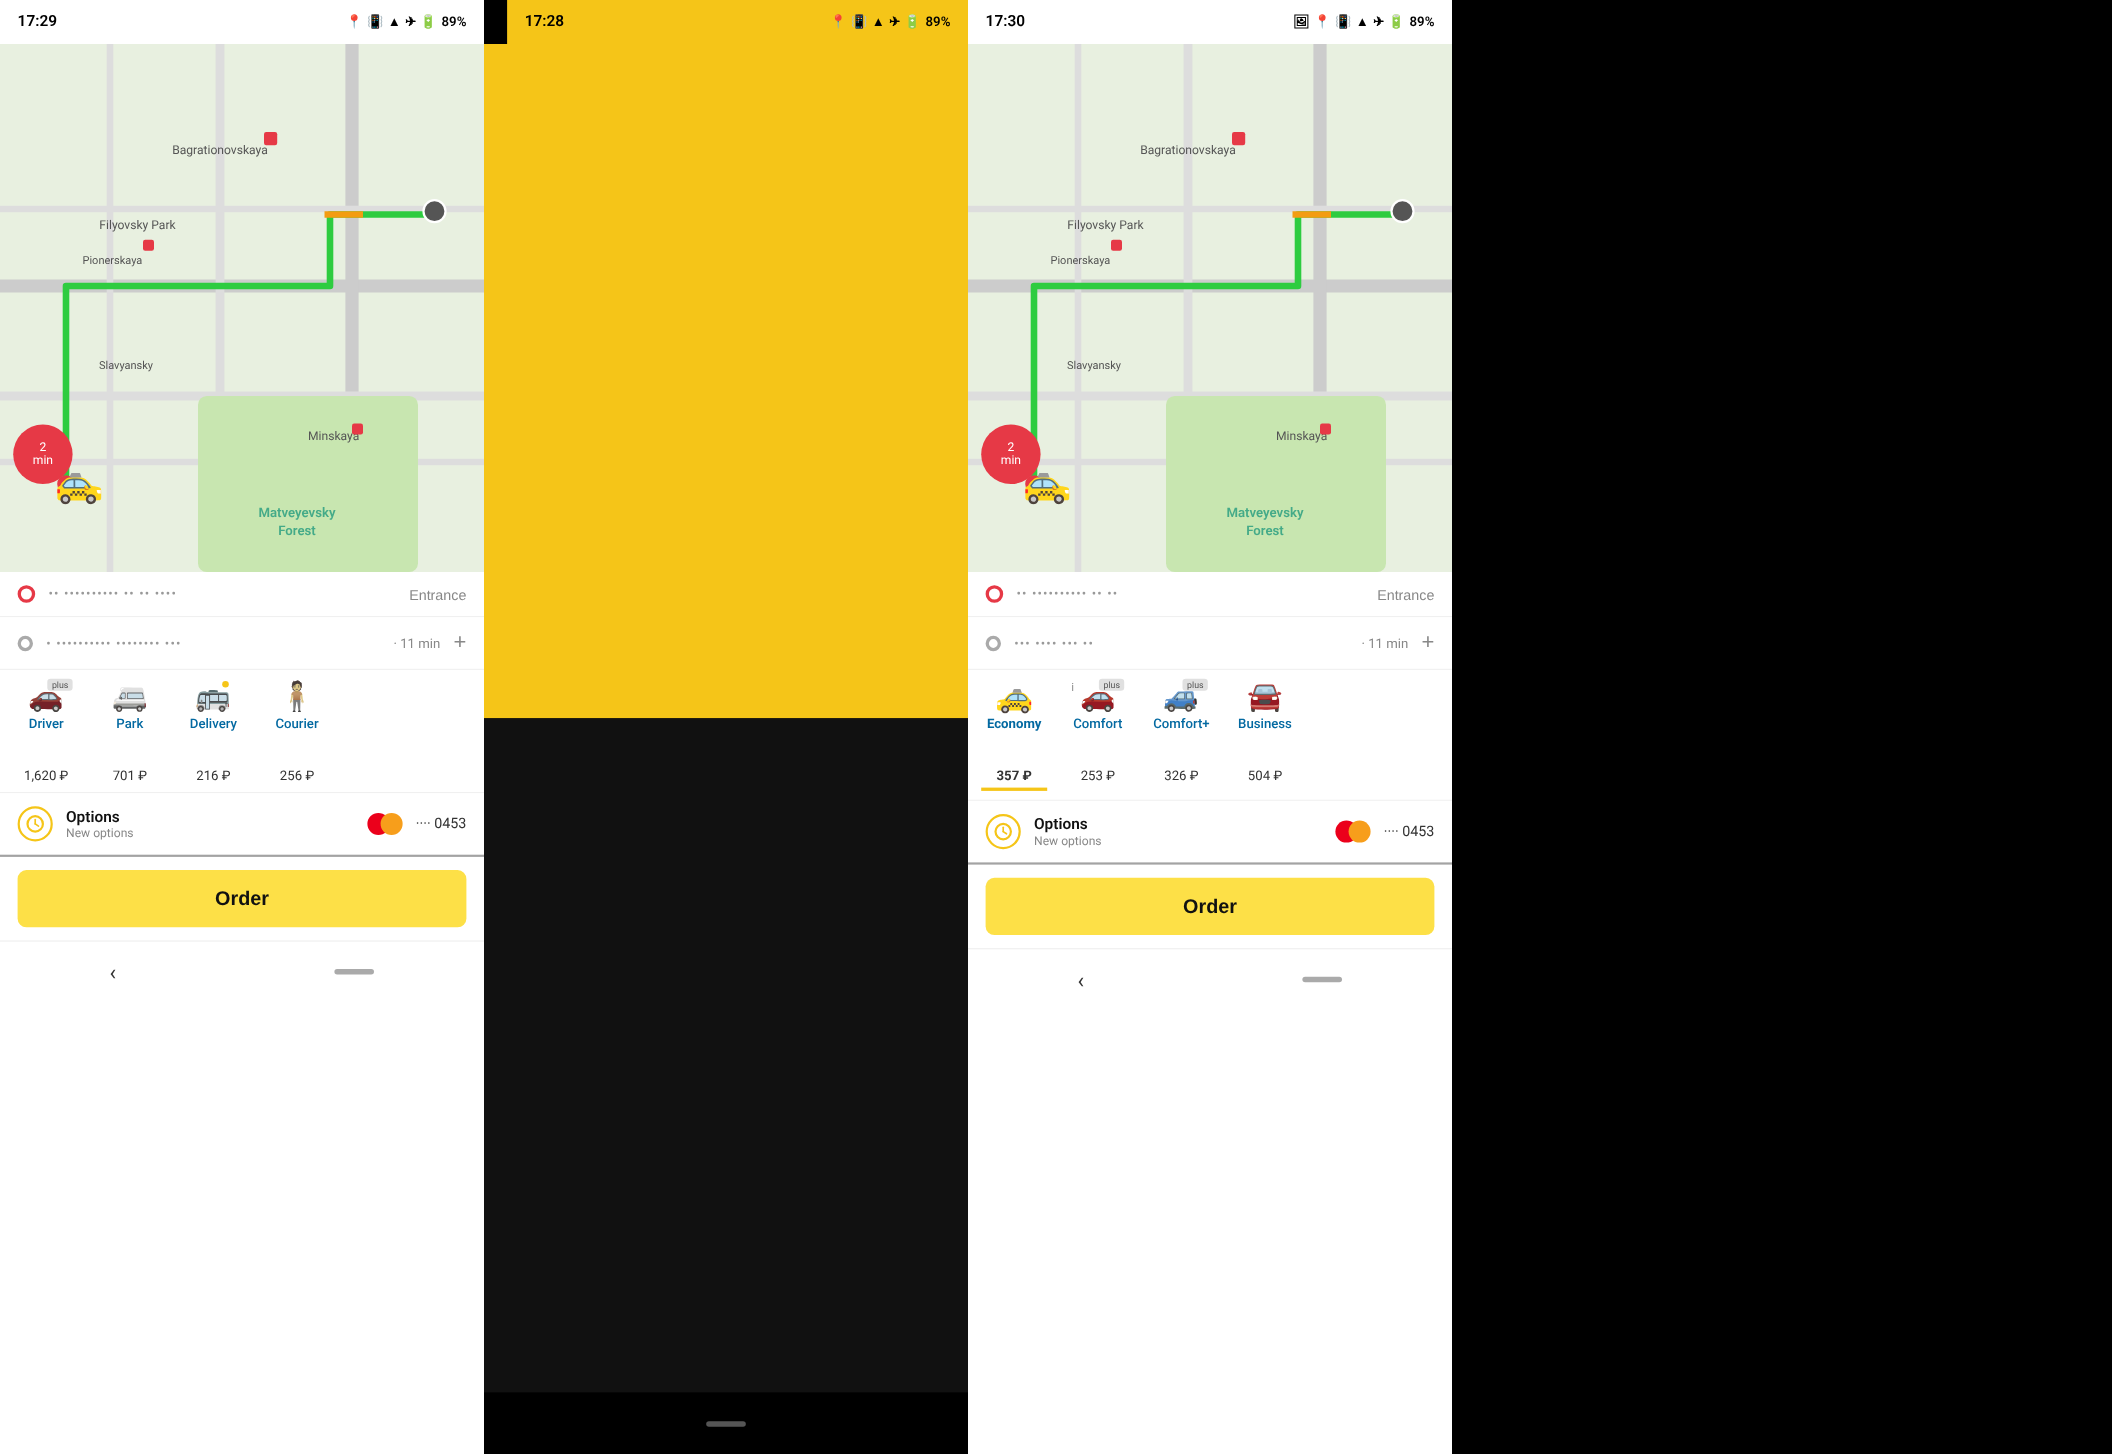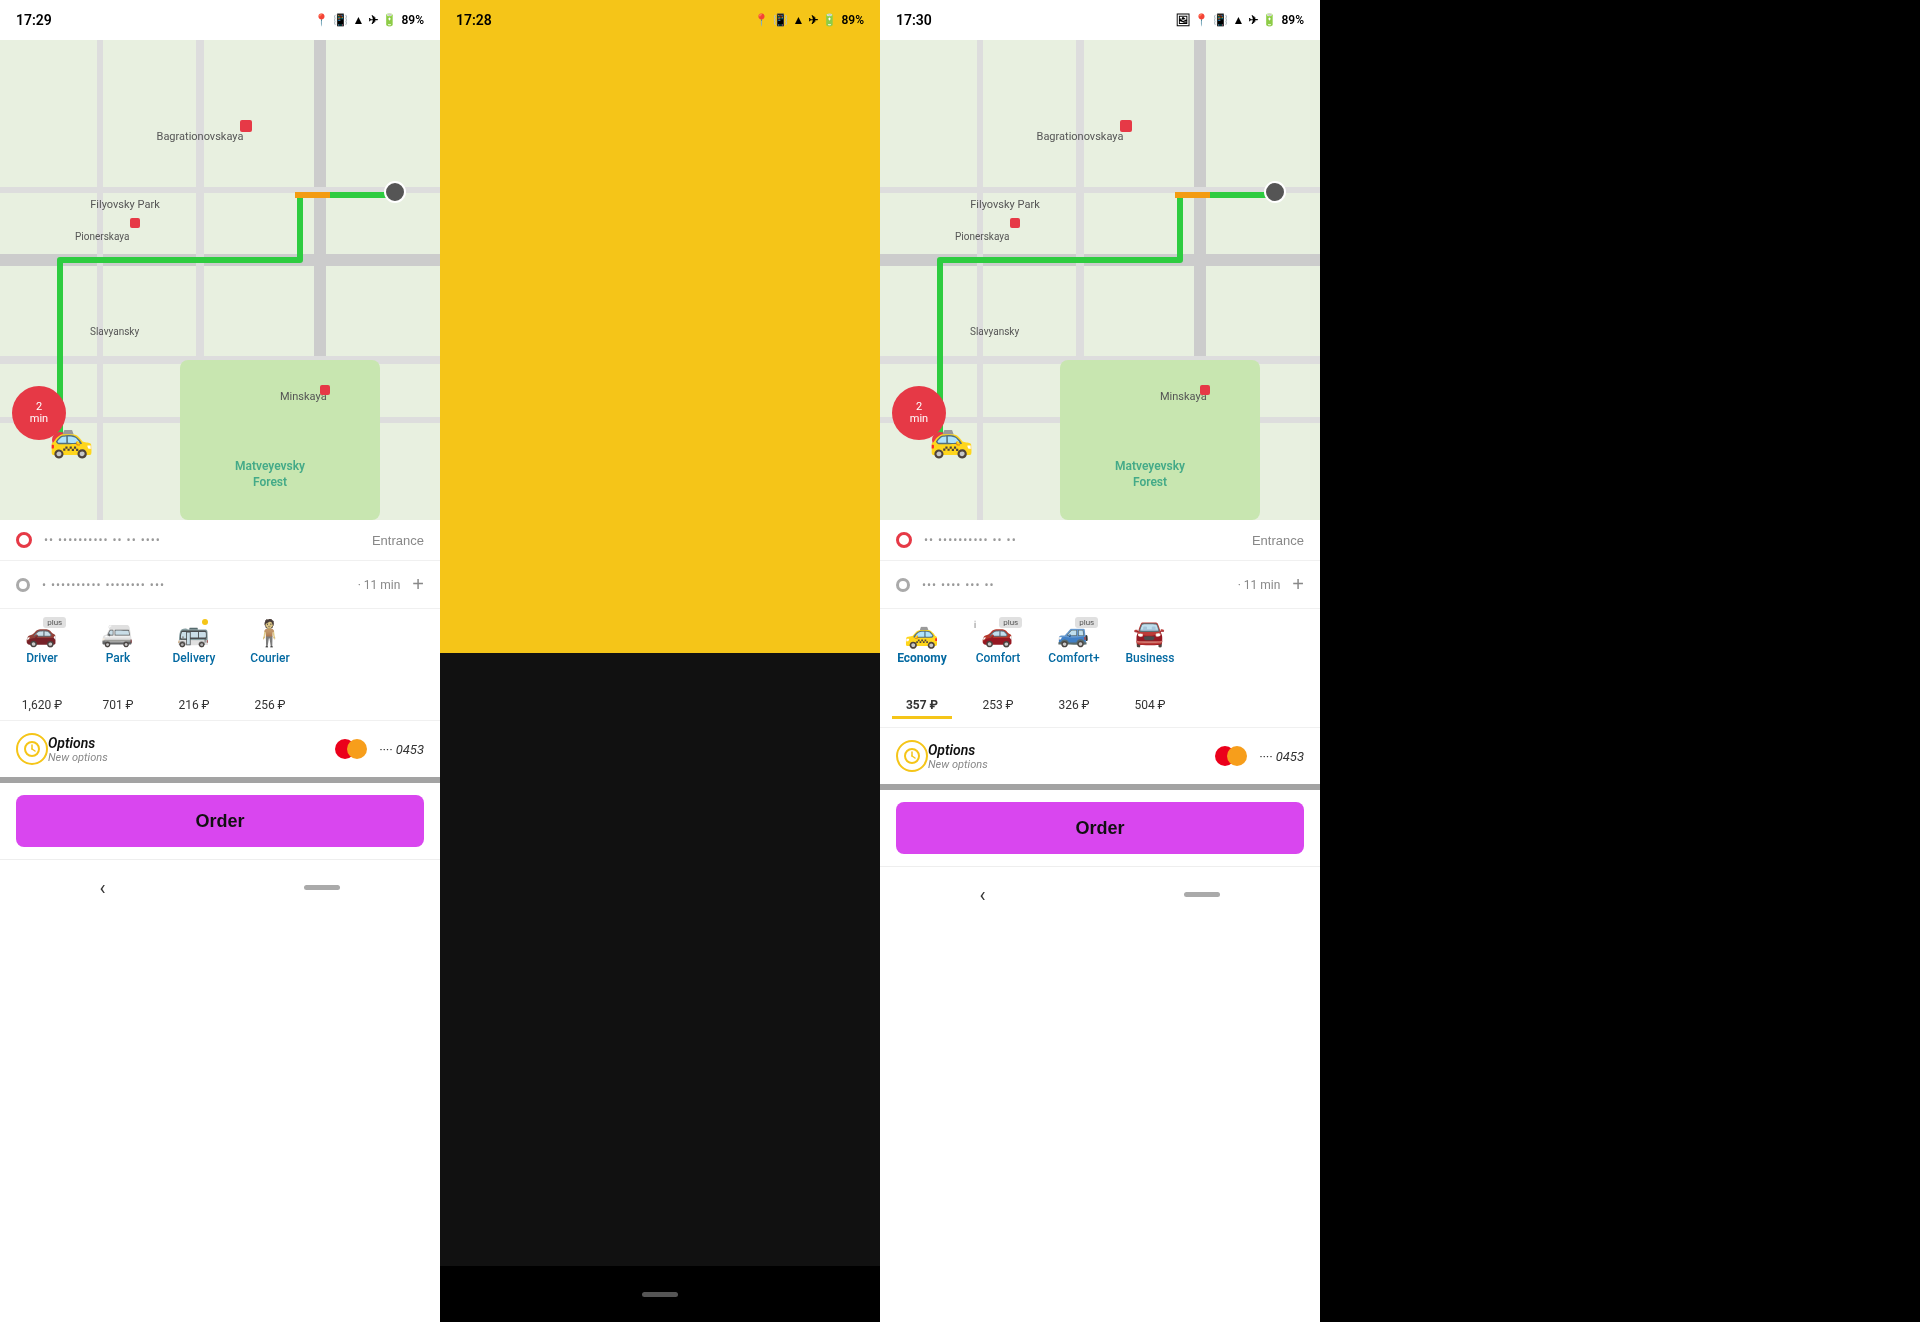--- a/index.html
+++ b/index.html
@@ -164,22 +164,22 @@
       position: absolute;
       top: 2px;
       right: 2px;
     }
 
     
     .options-row {
       display: flex;
       align-items: center;
       padding: 12px 16px;
-      border-bottom: 6px solid #a3a3a3;
-      font-style: italic;
+      border-bottom: 2px solid #a3a3a3;
+      gap: 12px;
     }
     .clock-icon {
       width: 32px;
       height: 32px;
       border: 2px solid #f5c518;
       border-radius: 50%;
       display: flex;
       align-items: center;
       justify-content: center;
       flex-shrink: 0;
@@ -215,21 +215,21 @@
       border-radius: 50%;
       background: #f79e1b;
       position: absolute;
       left: 12px;
     }
     .card-number { font-size: 13px; color: #333; }
 
     
     .order-btn {
       margin: 12px 16px;
-      background: #d946ef;
+      background: #fde047;
       border: none;
       border-radius: 8px;
       height: 52px;
       font-size: 18px;
       font-weight: 600;
       color: #111;
       cursor: pointer;
       width: calc(100% - 32px);
     }
 
@@ -440,21 +440,21 @@
 
     <div class="nav-bar">
       <span class="nav-back">‹</span>
       <div class="nav-home"></div>
     </div>
   </div>
 </div>
 
 <div class="panel-middle">
 
-  <div class="status-bar yellow" style="height:40px;display:flex;align-items:center;justify-content:space-between;padding:0 16px;">
+  <div class="status-bar yellow" style="height:40px;display:flex;align-items:center;justify-content:space-between;padding:0 16px;margin-left:21px;">
     <span style="font-weight:600;">17:28</span>
     <div class="status-icons">
       <span>📍</span>
       <span>📳</span>
       <span>▲</span>
       <span>✈</span>
       <span>🔋</span>
       <span>89%</span>
     </div>
   </div>

